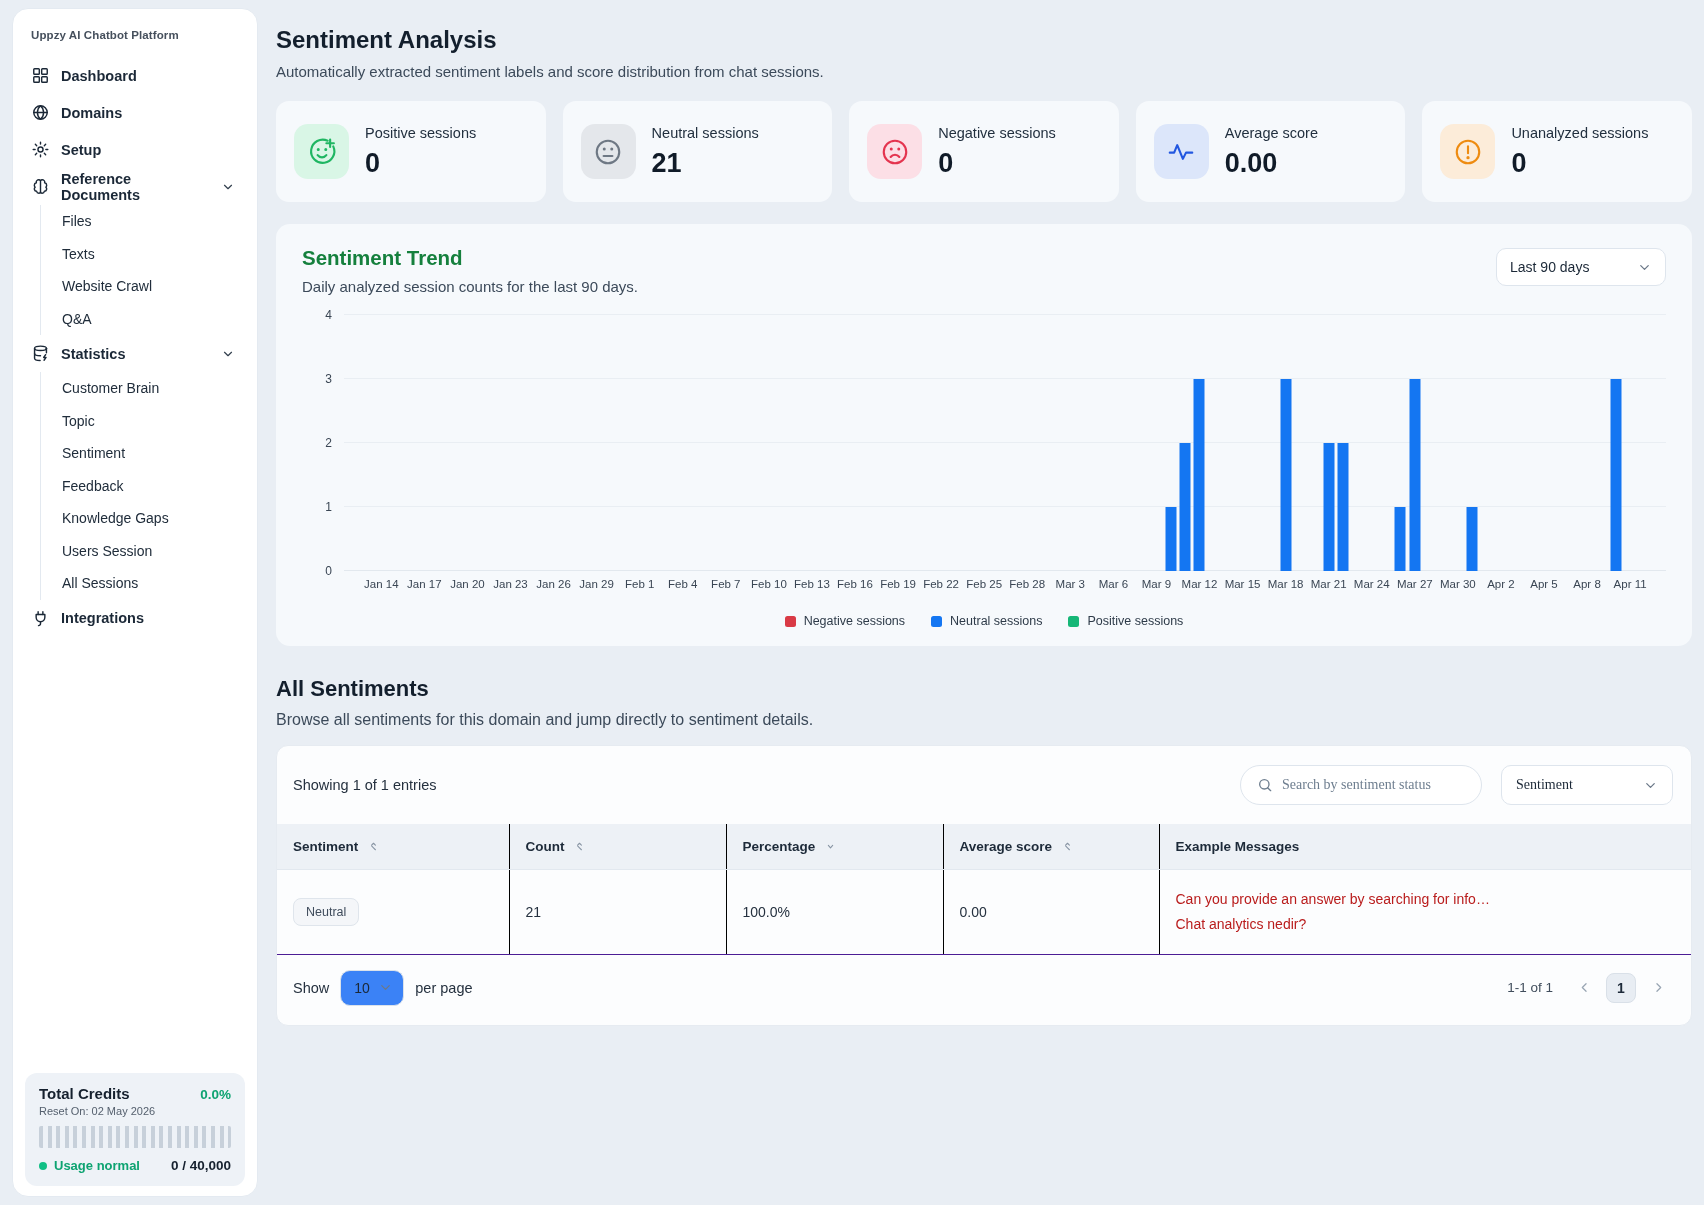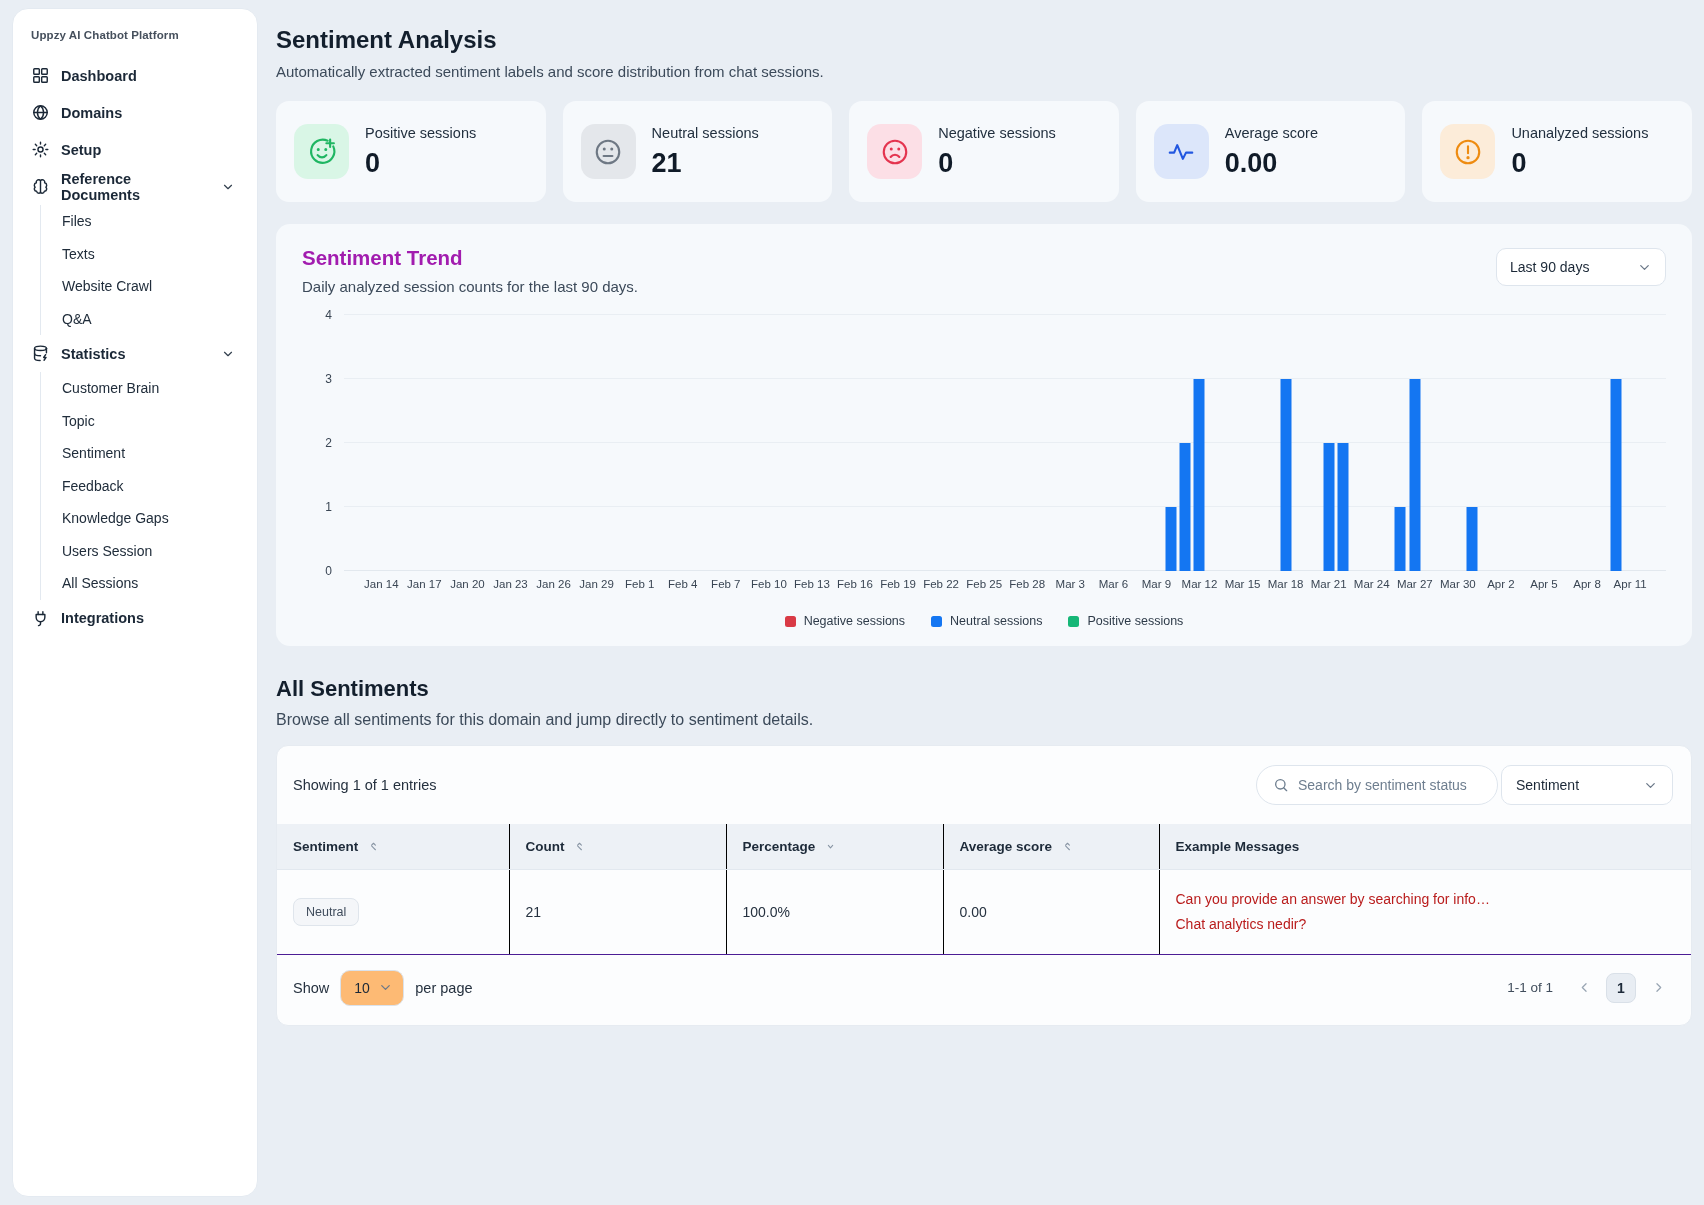--- a/index.html
+++ b/index.html
@@ -53,21 +53,21 @@
   .stat-card {
     flex:1; background:#f6f9fc; border-radius:13px; padding:16px 18px;
     display:flex; align-items:center; gap:16px; min-height:101px;
   }
   .stat-ico { width:55px; height:55px; border-radius:14px; display:flex; align-items:center; justify-content:center; flex:0 0 auto; }
   .stat-label { font-size:14.5px; color:#22303f; }
   .stat-value { font-size:27px; font-weight:800; margin-top:7px; color:#101b28; }
 
   
   .trend-card { background:#f6f9fc; border-radius:14px; margin-top:22px; padding:22px 26px 14px; position:relative; }
-  .trend-title { font-size:20.5px; font-weight:800; color:#a21caf; }
+  .trend-title { font-size:20.5px; font-weight:800; color:#15803d; }
   .trend-subtitle { font-size:15px; color:#3c4a5a; margin-top:8px; }
   .range-select {
     position:absolute; top:24px; right:26px; width:170px; height:38px;
     background:#fff; border:1px solid #dee5ed; border-radius:10px;
     display:flex; align-items:center; justify-content:space-between; padding:0 13px;
     font-size:14px; color:#1b2837; cursor:pointer;
   }
   .chart-wrap { display:flex; margin-top:20px; }
   .y-axis { width:42px; position:relative; height:256px; }
   .y-tick { position:absolute; right:12px; transform:translateY(50%); font-size:12px; color:#3a4654; }
@@ -80,21 +80,21 @@
   .legend { display:flex; justify-content:center; gap:26px; margin-top:14px; padding-bottom:4px; }
   .legend-item { display:flex; align-items:center; gap:8px; font-size:12.5px; color:#2e3b49; }
   .legend-swatch { width:11px; height:11px; border-radius:2.5px; }
 
   
   .sec-title { font-size:22px; font-weight:800; margin-top:30px; color:#131f2d; }
   .sec-subtitle { font-size:16px; color:#3c4a5a; margin-top:9px; }
   .table-card { background:#fcfdfe; border:1px solid #e6ebf1; border-radius:12px; margin-top:16px; overflow:hidden; }
   .table-top { display:flex; align-items:center; justify-content:space-between; padding:19px 18px 19px 16px; }
   .showing { font-size:14.5px; color:#25313f; }
-  .table-top-right { display:flex; gap:3px; }
+  .table-top-right { display:flex; gap:19px;font-family:Liberation Serif, serif; }
   .search-box {
     width:242px; height:40px; border:1px solid #dee5ed; border-radius:999px; background:#fff;
     display:flex; align-items:center; gap:9px; padding:0 16px; color:#6e7e8f;
   }
   .search-box input { border:none; outline:none; background:transparent; font-size:14px; font-family:inherit; width:100%; color:#25313f; }
   .search-box input::placeholder { color:#6e7e8f; }
   .filter-select {
     width:172px; height:40px; border:1px solid #dee5ed; border-radius:10px; background:#fff;
     display:flex; align-items:center; justify-content:space-between; padding:0 14px;
     font-size:14px; color:#1b2837; cursor:pointer;
@@ -110,21 +110,21 @@
   .badge-neutral {
     display:inline-block; background:#f4f6f9; border:1px solid #dfe5ec; border-radius:8px;
     padding:6px 12px; font-size:12.5px; color:#3f4c5c;
   }
   .msg-line { font-size:14px; color:#b91c1c; }
   .msg-line + .msg-line { margin-top:9px; }
   .sort-icon { color:#8794a3; }
   .table-footer { display:flex; align-items:center; justify-content:space-between; padding:15px 18px 19px 16px; border-top:1px solid #4c1d95; }
   .footer-left { display:flex; align-items:center; gap:11px; font-size:14.5px; color:#25313f; }
   .pagesize-select {
-    width:64px; height:36px; border:1px solid #dbe2ea; border-radius:10px; background:#fdba74;
+    width:64px; height:36px; border:1px solid #dbe2ea; border-radius:10px; background:#3b82f6;
     display:flex; align-items:center; justify-content:space-between; padding:0 10px 0 13px;
     font-size:14px; cursor:pointer; color:#1b2837;
   }
   .footer-right { display:flex; align-items:center; gap:7px; }
   .range-text { font-size:13.5px; color:#404d5c; margin-right:9px; }
   .page-btn {
     width:30px; height:30px; border-radius:8px; display:flex; align-items:center; justify-content:center;
     color:#9aa7b4; cursor:pointer; background:transparent; border:1px solid transparent; font-size:14px;
   }
   .page-btn.current { background:#e8edf3; border-color:#d9e0e8; color:#1d2a39; font-weight:700; }
@@ -215,20 +215,35 @@
         <span class="nav-ico">
           <svg width="19" height="19" viewBox="0 0 24 24" fill="none" stroke="currentColor" stroke-width="1.8" stroke-linecap="round" stroke-linejoin="round">
             <path d="M9 7V3.5M15 7V3.5"></path>
             <path d="M6.5 7h11v3.5a5.5 5.5 0 0 1-11 0V7z"></path>
             <path d="M12 16v2.5a2.5 2.5 0 0 1-2.5 2.5"></path>
           </svg>
         </span>
         <span class="nav-label">Integrations</span>
       </div>
     </nav>
+  <div class="credits-card">
+    <div class="credits-row1">
+      <span class="credits-title">Total Credits</span>
+      <span class="credits-pct">0.0%</span>
+    </div>
+    <div class="credits-reset">Reset On: 02 May 2026</div>
+    <div class="credits-bar"></div>
+    <div class="credits-row2">
+      <span class="usage-label">
+        <span class="usage-dot"></span>
+        <span>Usage normal</span>
+      </span>
+      <span class="credits-quota">0 / 40,000</span>
+    </div>
+  </div>
 </aside>
 
 <main class="main">
   <h1 class="page-title">Sentiment Analysis</h1>
   <p class="page-subtitle">Automatically extracted sentiment labels and score distribution from chat sessions.</p>
 
   <div class="stats-row" id="stats-row">
       <div class="stat-card">
         <div class="stat-ico" style="background:#d9f6e6;color:#1fb662">
           <svg width="30" height="30" viewBox="0 0 24 24" fill="none" stroke="currentColor" stroke-width="1.7" stroke-linecap="round" stroke-linejoin="round">

